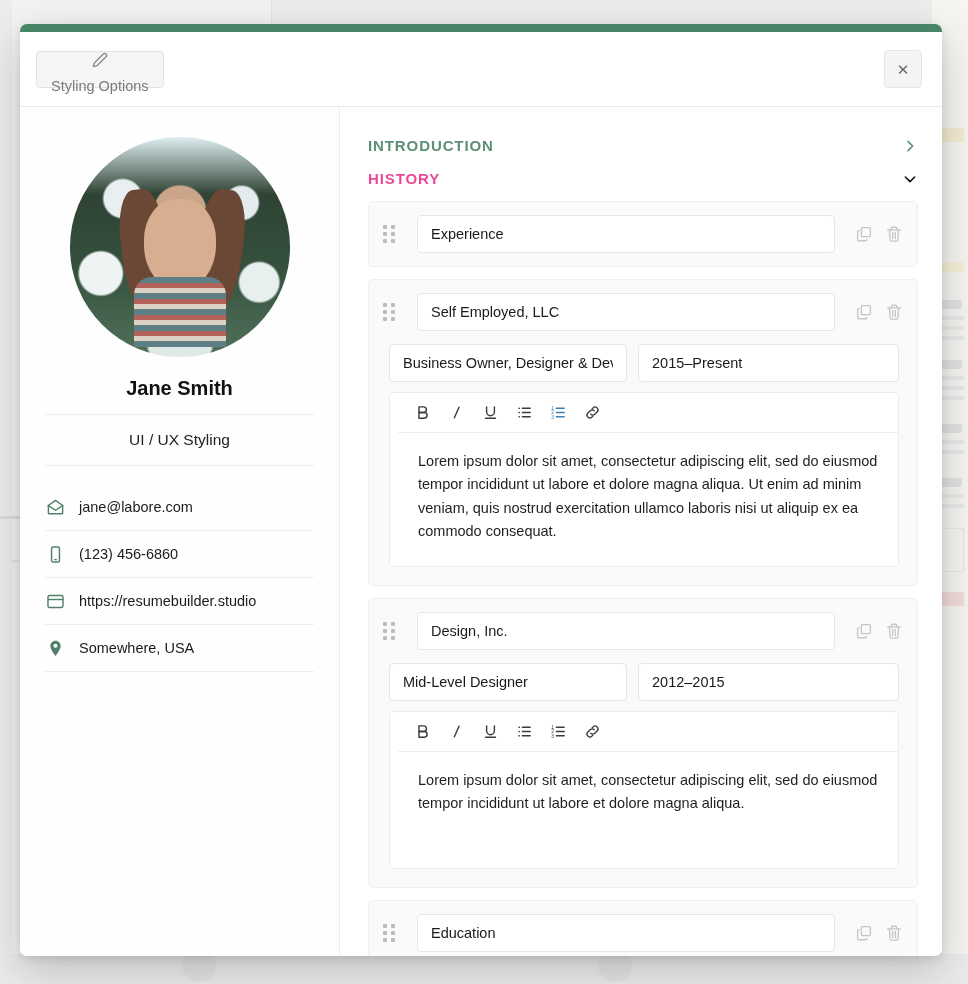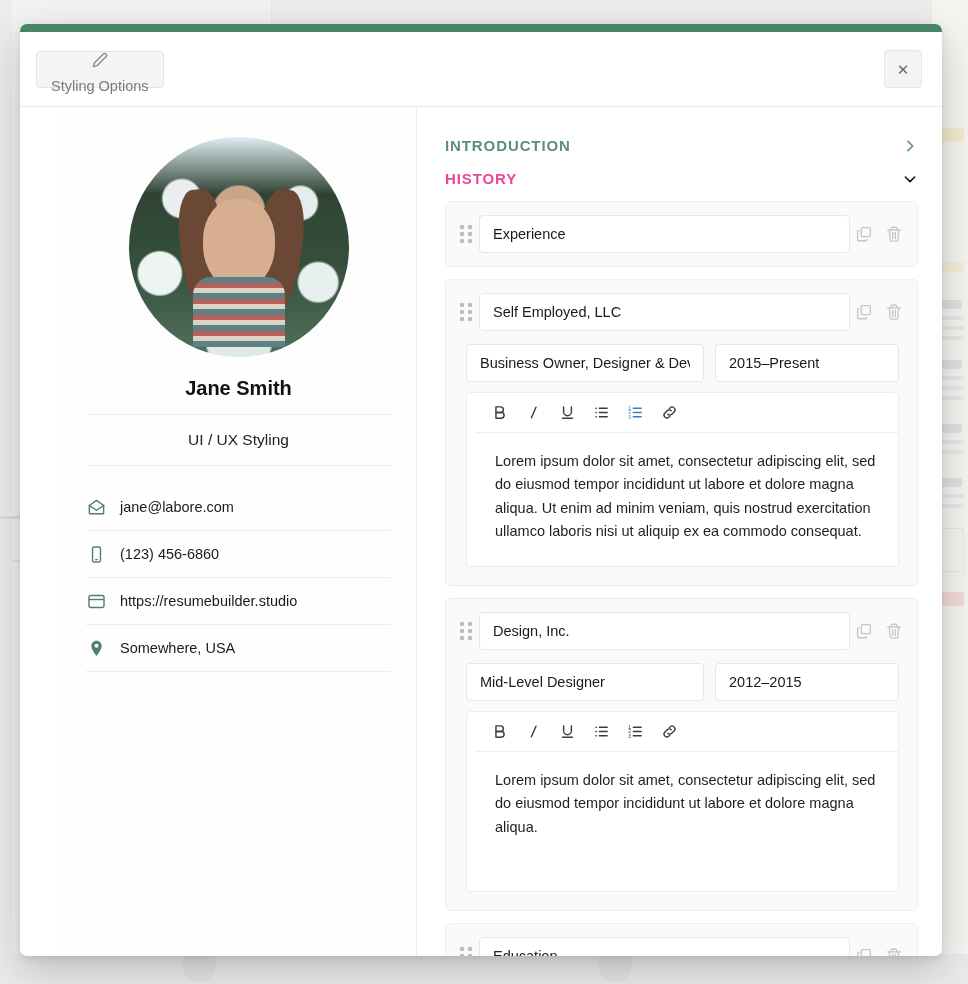--- a/index.html
+++ b/index.html
@@ -61,25 +61,24 @@
     width: 38px; height: 38px; padding: 0;
     justify-content: center; background: #f4f4f4; border-color: #e6e6e6;
     color: #6a6a6a; font-size: 15px; margin-left: 10px;
   }
   .toolbar-right { margin-left: auto; display: flex; align-items: center; }
 
   #modal-body { flex: 1; display: flex; min-height: 0; }
 
   
   #left-pane {
-    width: 356px; flex: none;
+    width: 320px; flex: none;
     border-right: 1px solid #ededed;
     background: #fefefe;
     padding: 30px 25px 0 25px;
-    margin-left: 41px;
   }
   #avatar {
     width: 220px; height: 220px; border-radius: 50%;
     margin: 0 auto; position: relative; overflow: hidden;
     background:
       radial-gradient(circle at 50% 34%, #caa58a 0 14%, transparent 15%),
       radial-gradient(circle at 50% 62%, #7d5b4a 0 22%, transparent 23%),
       radial-gradient(circle at 24% 28%, #e9eef0 0 8%, transparent 9%),
       radial-gradient(circle at 78% 30%, #e5ecee 0 7%, transparent 8%),
       radial-gradient(circle at 14% 62%, #eef3f3 0 9%, transparent 10%),
@@ -126,21 +125,21 @@
     font-size: 15px; font-weight: bold; letter-spacing: .9px; cursor: pointer;
   }
   #section-introduction { color: #5c9076; padding: 4px 0 14px; }
   #section-history { color: #ec4899; padding: 2px 0 14px; }
   .chev { width: 16px; height: 16px; }
 
   .card {
     border: 1px solid #efefef; border-radius: 5px;
     background: #fafafa; margin-bottom: 12px;
   }
-  .card-head { display: flex; align-items: center; gap: 5px; padding: 13px 14px; }
+  .card-head { display: flex; align-items: center; gap: 20px; padding: 13px 14px; }
   .grip { width: 14px; flex: none; display: grid; grid-template-columns: repeat(2, 4px); gap: 3px 4px; }
   .grip i { width: 4px; height: 4px; background: #bcbcbc; border-radius: 1px; display: block; }
   .title-input {
     flex: 1; min-width: 0; height: 38px; padding: 0 13px;
     border: 1px solid #e7e7e7; border-radius: 4px; background: #fff;
     font-size: 14.5px; color: #1a1a1a; font-family: inherit;
   }
   .row-actions { display: flex; align-items: center; gap: 12px; flex: none; }
   .act { width: 18px; height: 18px; color: #c6c6c6; cursor: pointer; }
 

